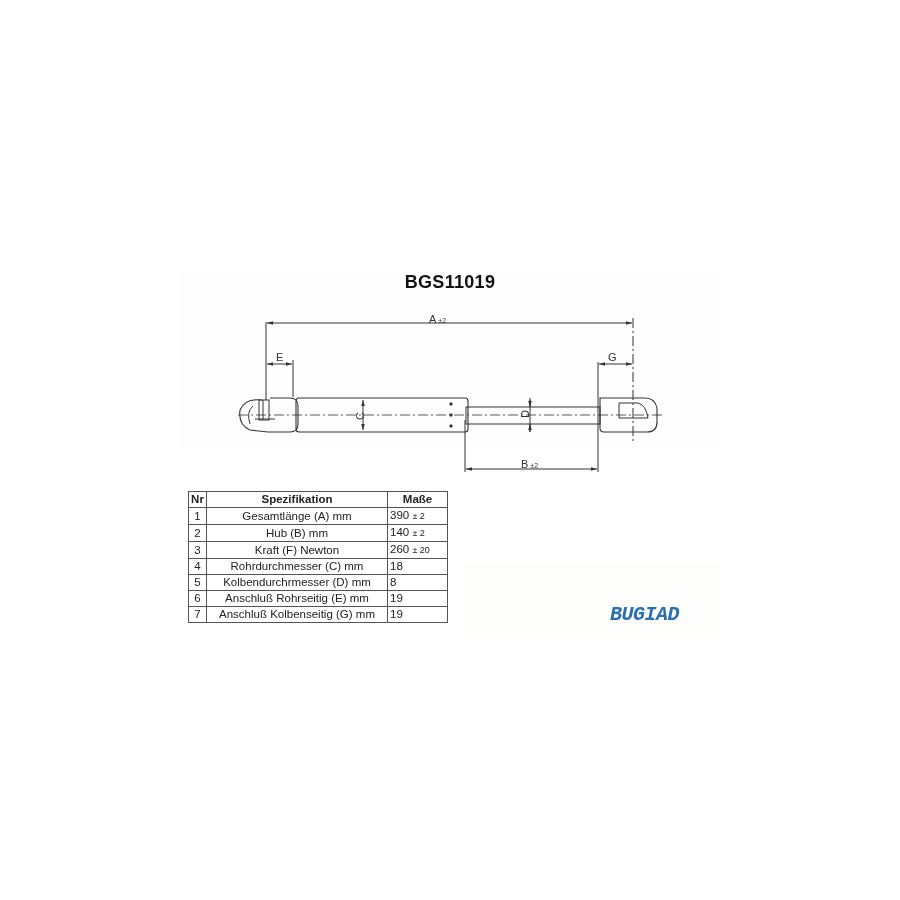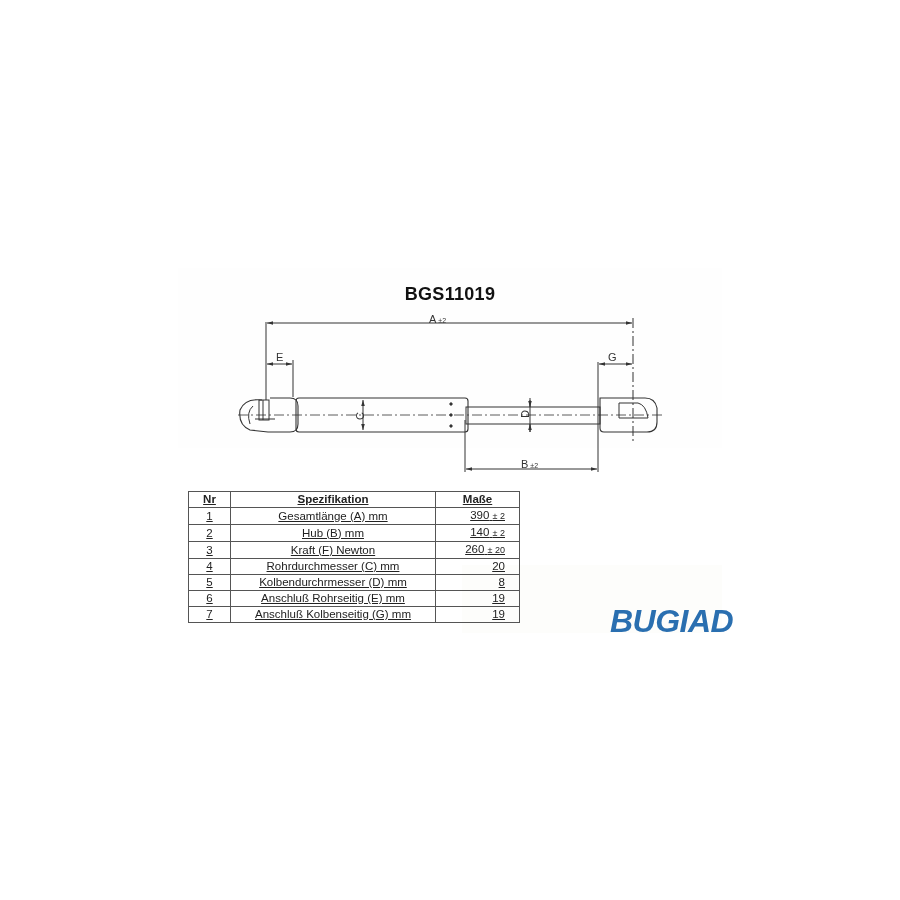--- a/index.html
+++ b/index.html
@@ -1,27 +1,27 @@
 <!DOCTYPE html>
 <html><head>
   <meta charset="utf-8">
   <style>
     html, body { margin: 0; padding: 0; background: #ffffff; }
     body { width: 900px; height: 900px; position: relative; overflow: hidden; font-family: "Liberation Sans", sans-serif; }
     .panel-top { position: absolute; left: 178px; top: 268px; width: 544px; height: 180px; background: #fefefe; }
-    .title { position: absolute; left: 0; top: 284px; width: 900px; text-align: center; font-family: "Liberation Sans", sans-serif; font-weight: bold; font-size: 18px; color: #111; letter-spacing: 0.3px; }
+    .title { position: absolute; left: 0; top: 272px; width: 900px; text-align: center; font-family: "Liberation Sans", sans-serif; font-weight: bold; font-size: 18px; color: #111; letter-spacing: 0.3px; }
     svg.drawing { position: absolute; left: 0; top: 0; }
     .spec-table { position: absolute; left: 188px; top: 491px; border-collapse: collapse; font-family: "Liberation Sans", sans-serif; font-size: 11.5px; color: #222; }
-    .spec-table th, .spec-table td { border: 1px solid #555; padding: 0 14px; height: 15px; line-height: 15px; white-space: nowrap; text-decoration: underline; }
+    .spec-table th, .spec-table td { border: 1px solid #555; padding: 0 2px; height: 15px; line-height: 15px; white-space: nowrap; }
     .spec-table th { font-weight: bold; text-align: center; font-size: 11.5px; }
     .spec-table td.nr { text-align: center; width: 13px; }
     .spec-table td.spec { width: 176px; text-align: center; }
-    .spec-table td.val { width: 55px; text-align: right; }
+    .spec-table td.val { width: 55px; text-align: left; }
     .spec-table .pm { font-size: 9px; }
-    .logo { position: absolute; left: 610px; top: 603px; font-family: Liberation Sans, sans-serif; font-weight: bold; font-style: italic; font-size: 32px; color: #2a6fb0; letter-spacing: -0.5px; }
+    .logo { position: absolute; left: 610px; top: 603px; font-family: Liberation Mono, monospace; font-weight: bold; font-style: italic; font-size: 20px; color: #2a6fb0; letter-spacing: -0.5px; }
     .logo-panel { position: absolute; left: 462px; top: 565px; width: 260px; height: 68px; background: #fdfdfb; }
   </style>
 </head>
 <body>
 
 <div class="panel-top"></div>
 <div class="logo-panel"></div>
 
 <div class="title">BGS11019</div>
 
@@ -103,21 +103,21 @@
       <td class="val"><span>140</span> <span class="pm">± 2</span></td>
     </tr>
     <tr>
       <td class="nr">3</td>
       <td class="spec">Kraft (F) Newton</td>
       <td class="val"><span>260</span> <span class="pm">± 20</span></td>
     </tr>
     <tr>
       <td class="nr">4</td>
       <td class="spec">Rohrdurchmesser (C) mm</td>
-      <td class="val"><span>20</span></td>
+      <td class="val"><span>18</span></td>
     </tr>
     <tr>
       <td class="nr">5</td>
       <td class="spec">Kolbendurchrmesser (D) mm</td>
       <td class="val"><span>8</span></td>
     </tr>
     <tr>
       <td class="nr">6</td>
       <td class="spec">Anschluß Rohrseitig (E) mm</td>
       <td class="val"><span>19</span></td>

